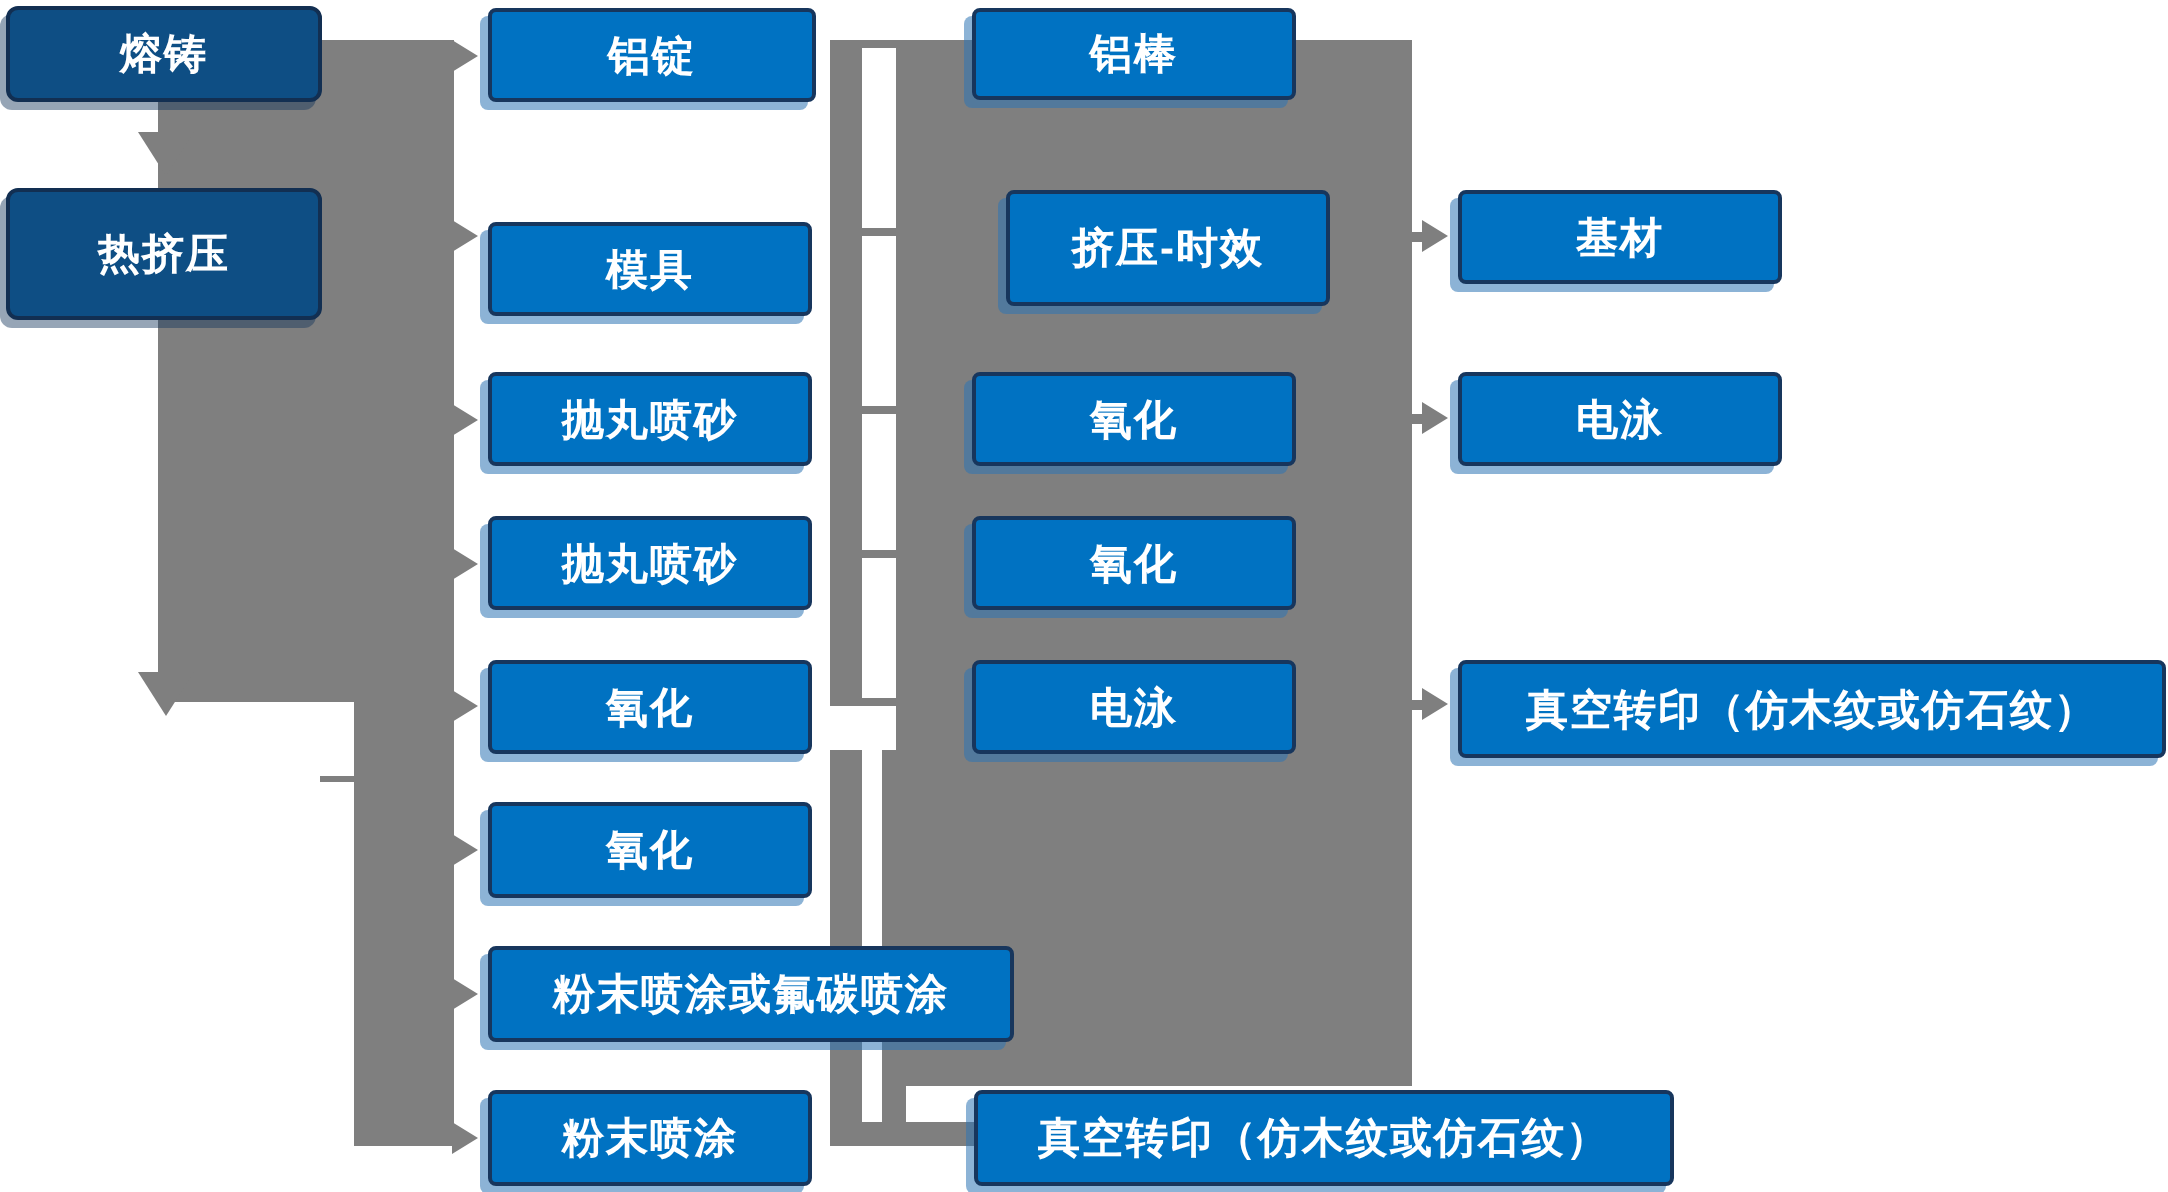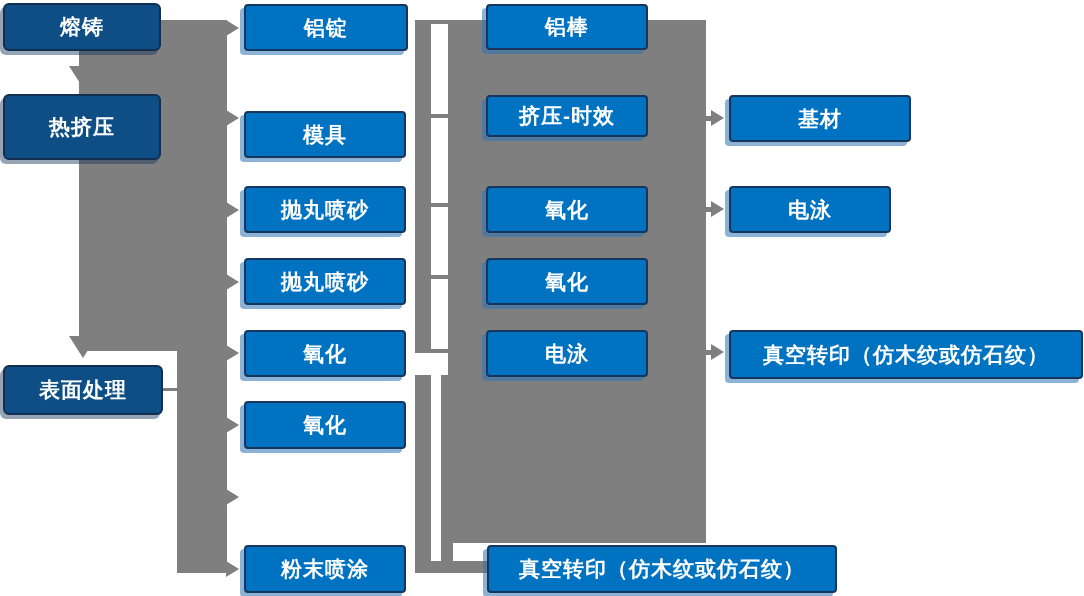--- a/index.html
+++ b/index.html
@@ -84,66 +84,66 @@
   <div class="tri-right" style="left:711px;top:201px"></div>
   <div class="gbar" style="left:703px;top:350px;width:9px;height:5px"></div>
   <div class="tri-right" style="left:711px;top:344px"></div>
 
   <div class="node dark" style="left:3px;top:3px;width:158px;height:48px">
     <span>熔铸</span>
   </div>
   <div class="node dark" style="left:3px;top:94px;width:158px;height:66px">
     <span>热挤压</span>
   </div>
-  <div class="node dark" style="left:3px;top:365px;width:160px;height:50px">
-    <span>表面处理</span>
-  </div>
 
   <div class="node" style="left:244px;top:4px;width:164px;height:47px">
     <span>铝锭</span>
   </div>
   <div class="node" style="left:244px;top:111px;width:162px;height:47px">
     <span>模具</span>
   </div>
   <div class="node" style="left:244px;top:186px;width:162px;height:47px">
     <span>抛丸喷砂</span>
   </div>
   <div class="node" style="left:244px;top:258px;width:162px;height:47px">
     <span>抛丸喷砂</span>
   </div>
   <div class="node" style="left:244px;top:330px;width:162px;height:47px">
     <span>氧化</span>
   </div>
   <div class="node" style="left:244px;top:401px;width:162px;height:48px">
     <span>氧化</span>
   </div>
+  <div class="node" style="left:244px;top:473px;width:263px;height:48px">
+    <span>粉末喷涂或氟碳喷涂</span>
+  </div>
   <div class="node" style="left:486px;top:4px;width:162px;height:46px">
     <span>铝棒</span>
   </div>
 
   <div class="node" style="left:244px;top:545px;width:162px;height:48px">
     <span>粉末喷涂</span>
   </div>
-  <div class="node" style="left:486px;top:95px;width:162px;height:42px">
+  <div class="node" style="left:503px;top:95px;width:162px;height:58px">
     <span>挤压-时效</span>
   </div>
   <div class="node" style="left:486px;top:186px;width:162px;height:47px">
     <span>氧化</span>
   </div>
   <div class="node" style="left:486px;top:258px;width:162px;height:47px">
     <span>氧化</span>
   </div>
   <div class="node" style="left:486px;top:330px;width:162px;height:47px">
     <span>电泳</span>
   </div>
   <div class="node" style="left:487px;top:545px;width:350px;height:48px">
     <span>真空转印（仿木纹或仿石纹）</span>
   </div>
 
-  <div class="node" style="left:729px;top:95px;width:182px;height:47px">
+  <div class="node" style="left:729px;top:95px;width:162px;height:47px">
     <span>基材</span>
   </div>
   <div class="node" style="left:729px;top:186px;width:162px;height:47px">
     <span>电泳</span>
   </div>
   <div class="node" style="left:729px;top:330px;width:354px;height:49px">
     <span>真空转印（仿木纹或仿石纹）</span>
   </div>
 
 </div>

